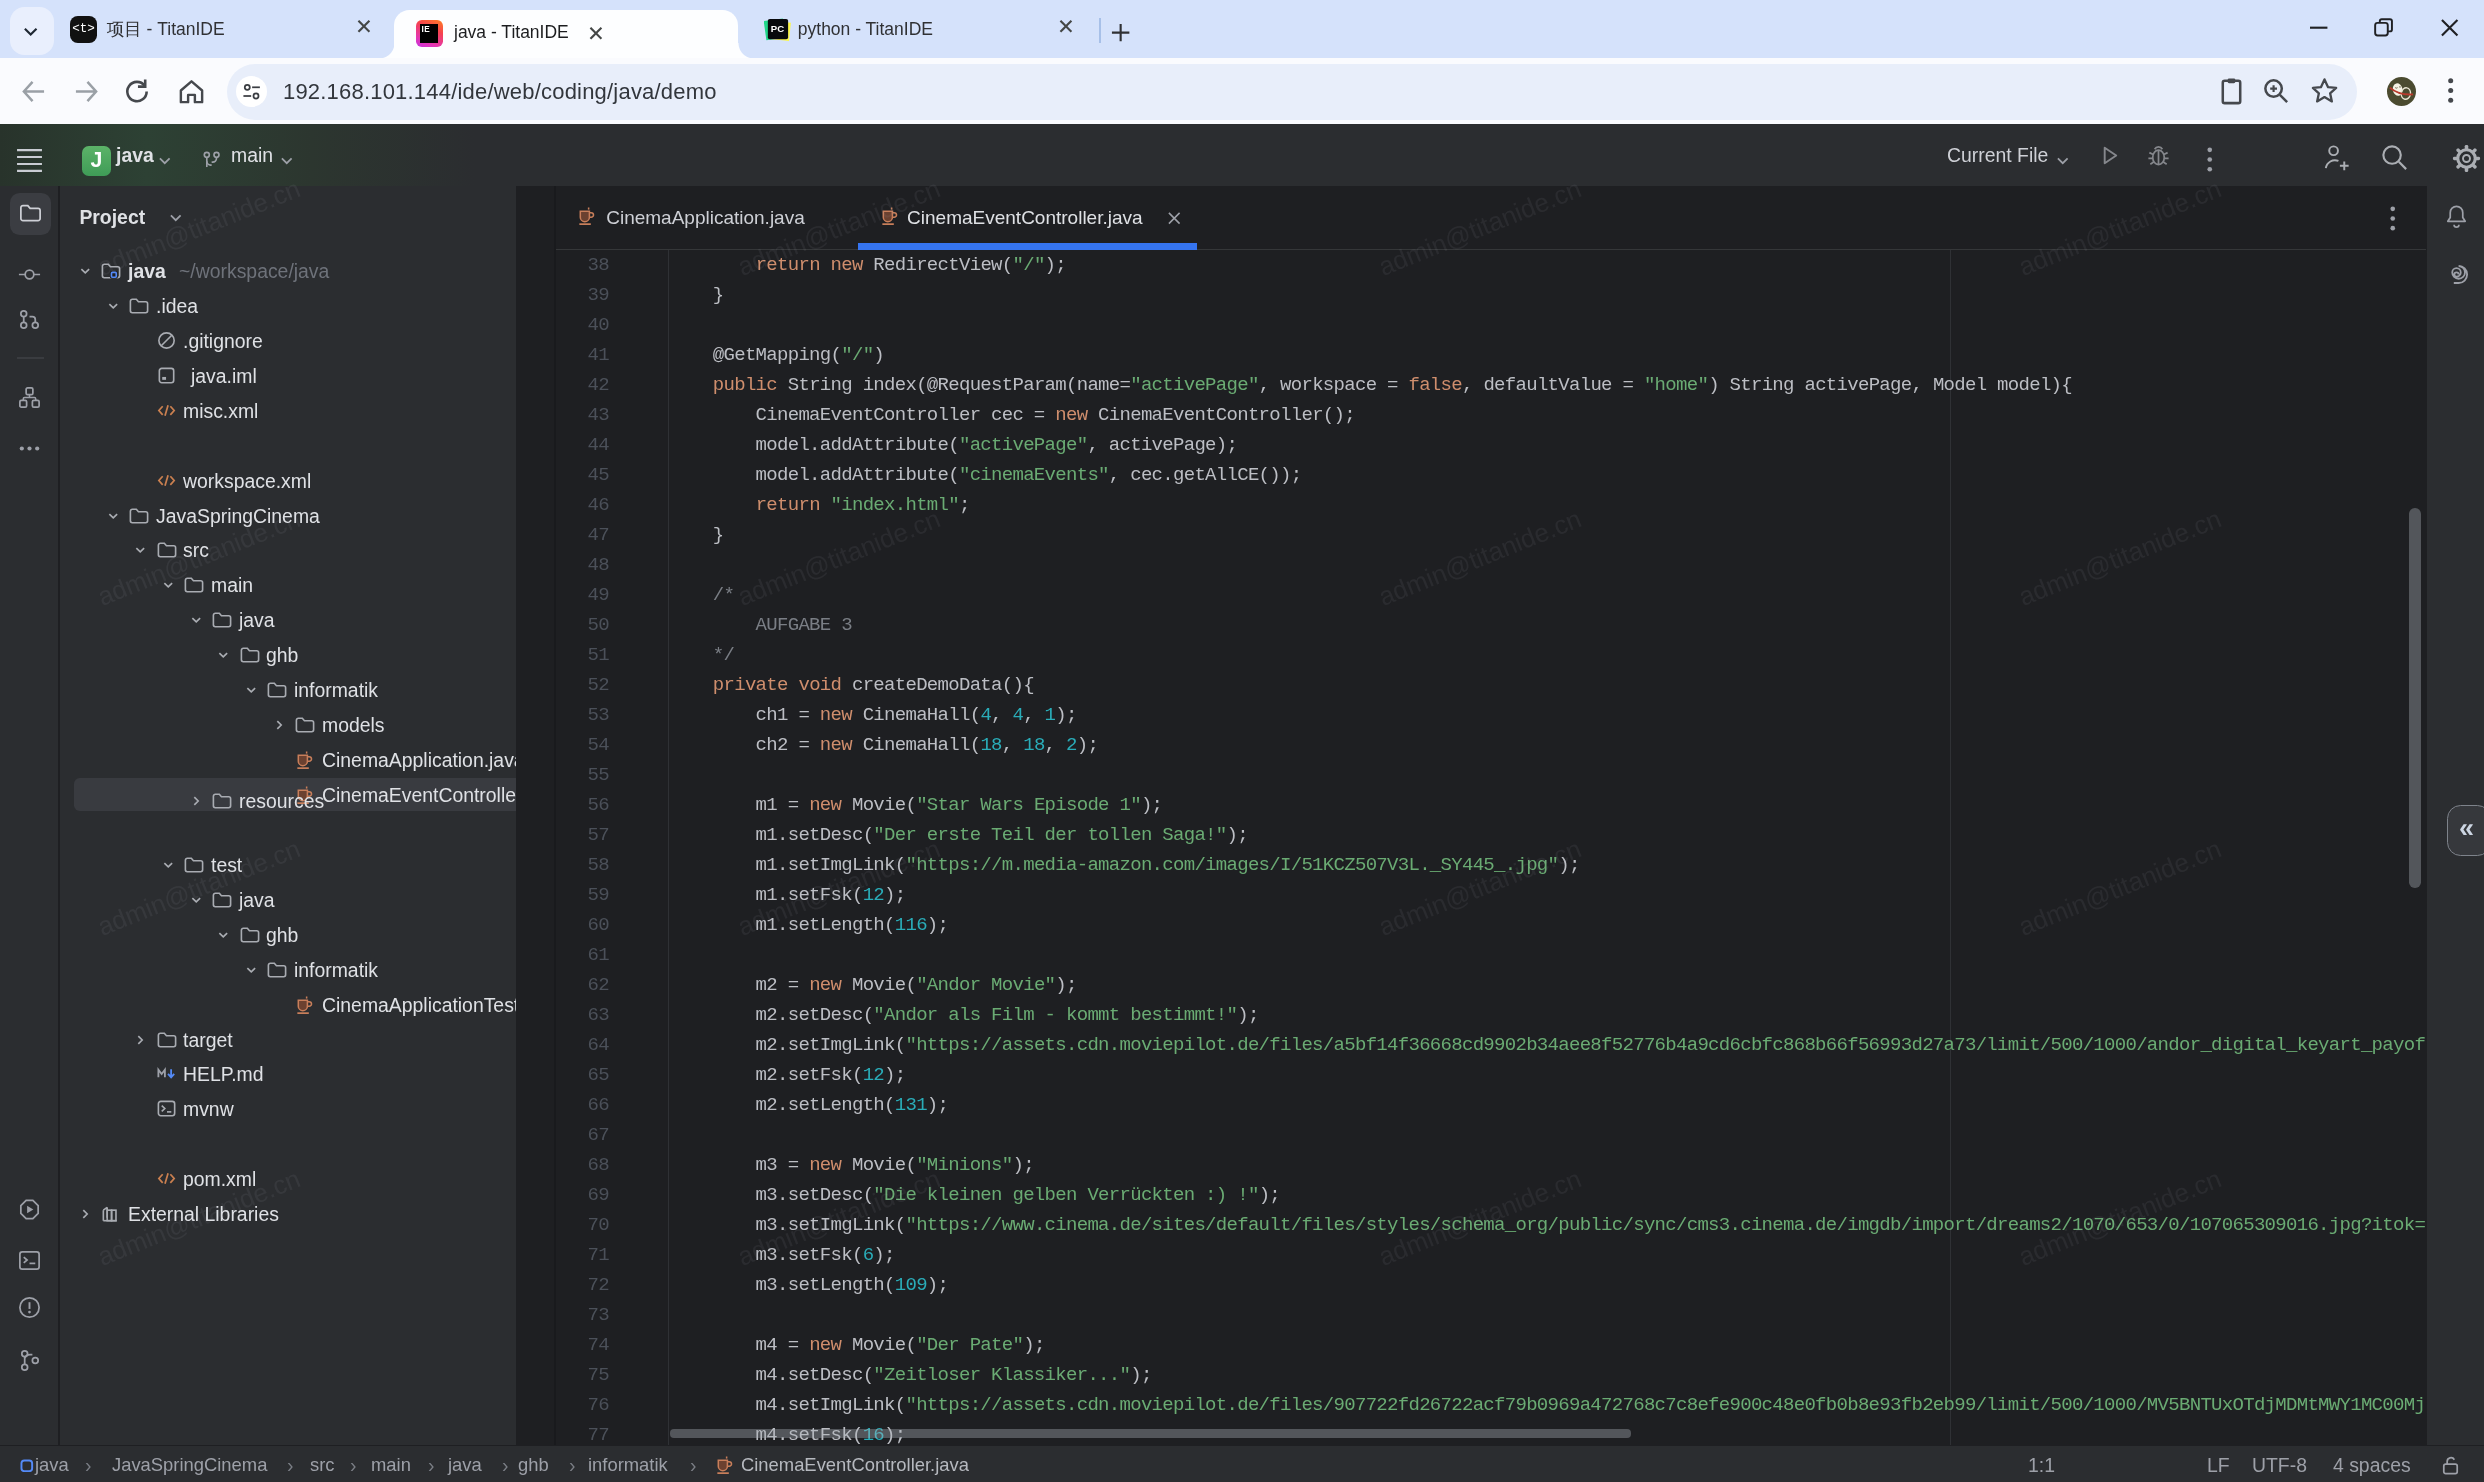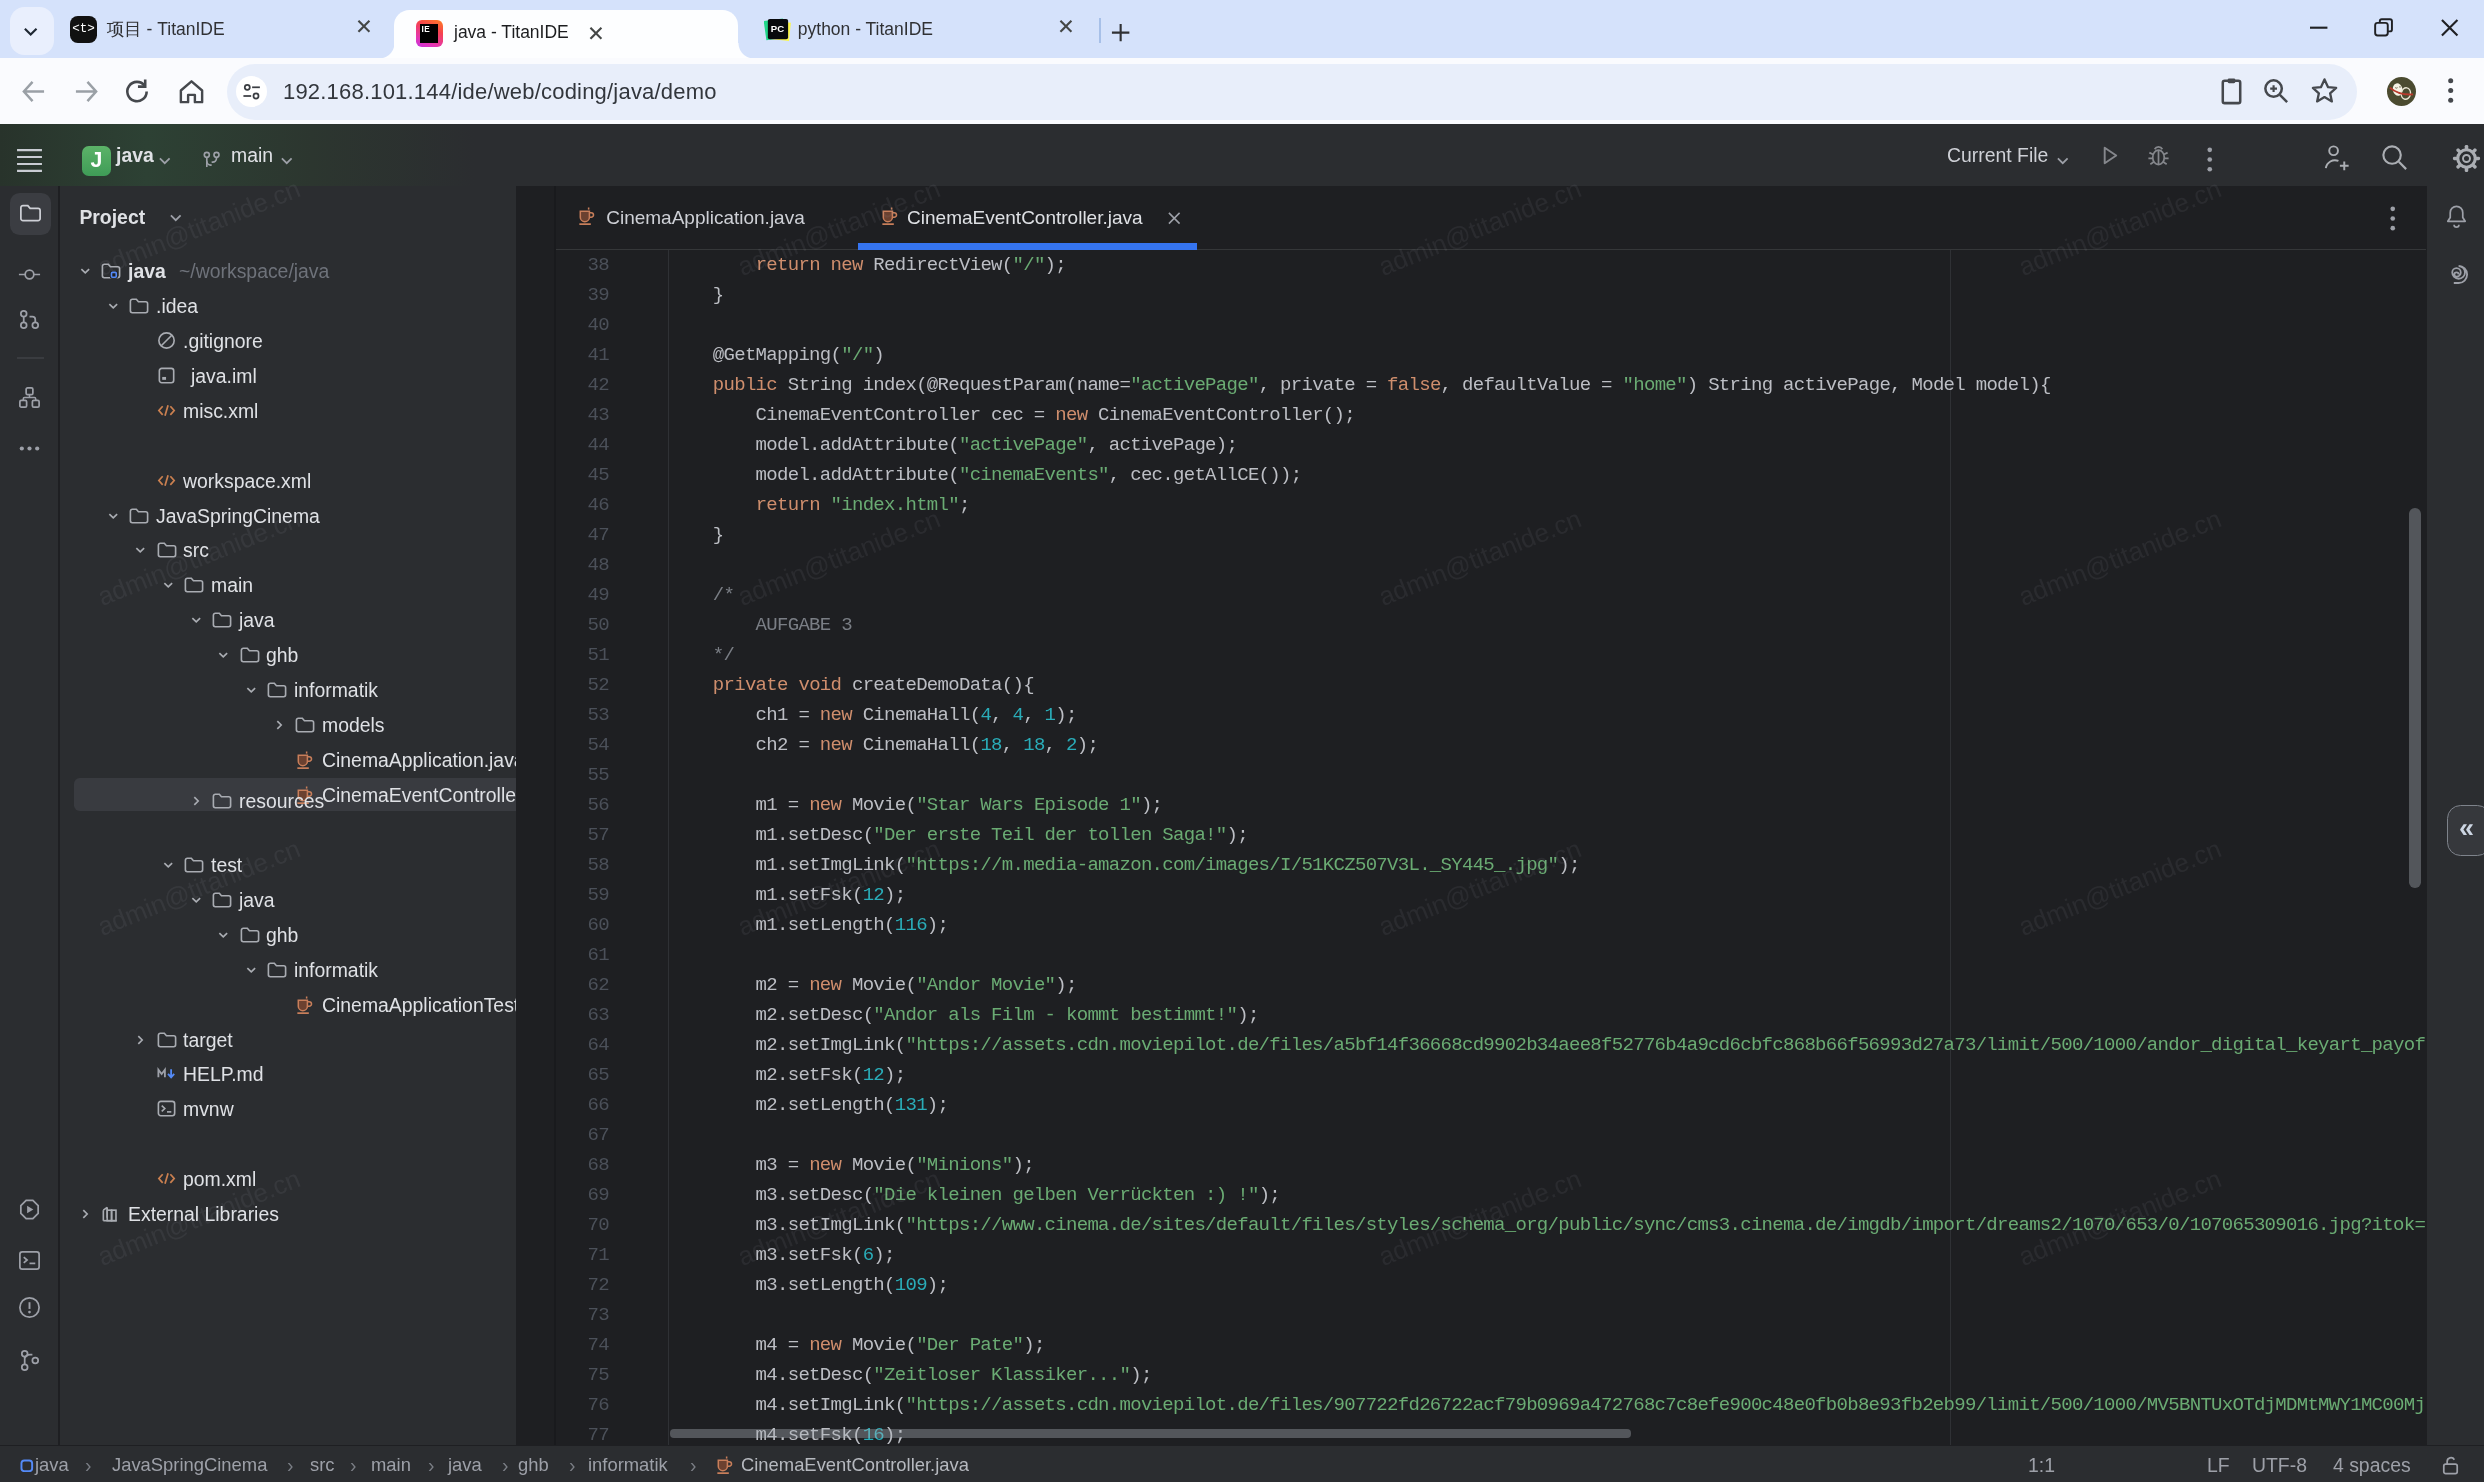--- a/index.html
+++ b/index.html
@@ -652,21 +652,21 @@
 72
 73
 74
 75
 76
 77</pre>
     <pre id="codepane"><i class="d">        </i><i class="k">return</i><i class="d"> </i><i class="k">new</i><i class="d"> RedirectView(</i><i class="s">"/"</i><i class="d">);</i>
 <i class="d">    }</i>
 
 <i class="d">    @GetMapping(</i><i class="s">"/"</i><i class="d">)</i>
-<i class="d">    </i><i class="k">public</i><i class="d"> String index(@RequestParam(name=</i><i class="s">"activePage"</i><i class="d">, private = </i><i class="k">false</i><i class="d">, defaultValue = </i><i class="s">"home"</i><i class="d">) String activePage, Model model){</i>
+<i class="d">    </i><i class="k">public</i><i class="d"> String index(@RequestParam(name=</i><i class="s">"activePage"</i><i class="d">, workspace = </i><i class="k">false</i><i class="d">, defaultValue = </i><i class="s">"home"</i><i class="d">) String activePage, Model model){</i>
 <i class="d">        CinemaEventController cec = </i><i class="k">new</i><i class="d"> CinemaEventController();</i>
 <i class="d">        model.addAttribute(</i><i class="s">"activePage"</i><i class="d">, activePage);</i>
 <i class="d">        model.addAttribute(</i><i class="s">"cinemaEvents"</i><i class="d">, cec.getAllCE());</i>
 <i class="d">        </i><i class="k">return</i><i class="d"> </i><i class="s">"index.html"</i><i class="d">;</i>
 <i class="d">    }</i>
 
 <i class="c">    /*</i>
 <i class="c">        AUFGABE 3</i>
 <i class="c">    */</i>
 <i class="d">    </i><i class="k">private</i><i class="d"> </i><i class="k">void</i><i class="d"> createDemoData(){</i>

